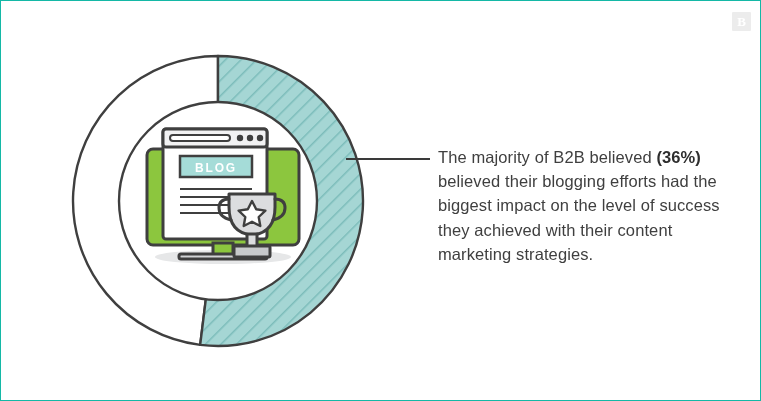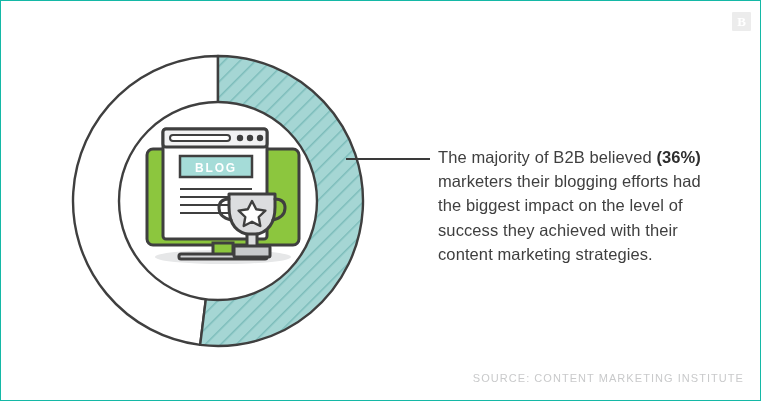--- a/index.html
+++ b/index.html
@@ -152,18 +152,17 @@
       <path d="M 140 86 Q 150 86 150 95 Q 150 104 138 107" fill="none" stroke="#3f3f3f" stroke-width="3" stroke-linecap="round"></path>
       <path d="M 117 88 L 121.2 96.2 L 130.4 97.6 L 123.7 104 L 125.3 113 L 117 108.8 L 108.7 113 L 110.3 104 L 103.6 97.6 L 112.8 96.2 Z" fill="#ffffff" stroke="#3f3f3f" stroke-width="2.4" stroke-linejoin="round"></path>
       <rect x="112" y="121" width="10" height="13" fill="#dcdddf" stroke="#3f3f3f" stroke-width="3"></rect>
       <rect x="99" y="133" width="36" height="11" rx="1.5" fill="#c7c9cb" stroke="#3f3f3f" stroke-width="3"></rect>
     </svg>
   </div>
 
   <div id="leader-line"></div>
 
   <div id="annotation">
-    <span>The majority of B2B believed </span><span class="bold">(36%)</span><span> marketers their blogging efforts had the biggest impact on the level of success they achieved with their content marketing strategies.</span>
+    <span>The majority of B2B believed </span><span class="bold">(36%)</span><span> believed their blogging efforts had the biggest impact on the level of success they achieved with their content marketing strategies.</span>
   </div>
 
-  <div id="source">SOURCE: CONTENT MARKETING INSTITUTE</div>
 
 </div>
 
 </body></html>

